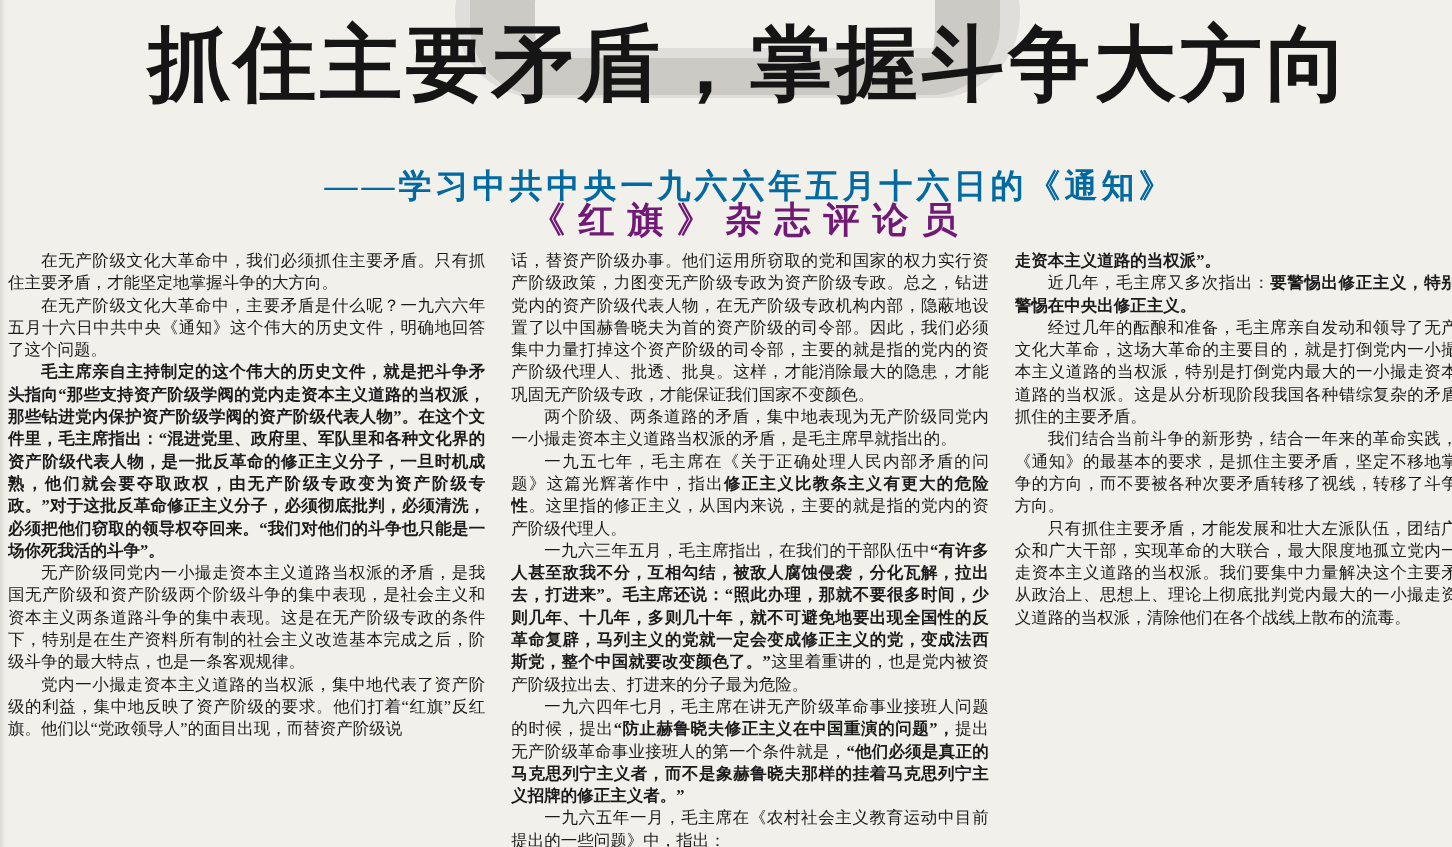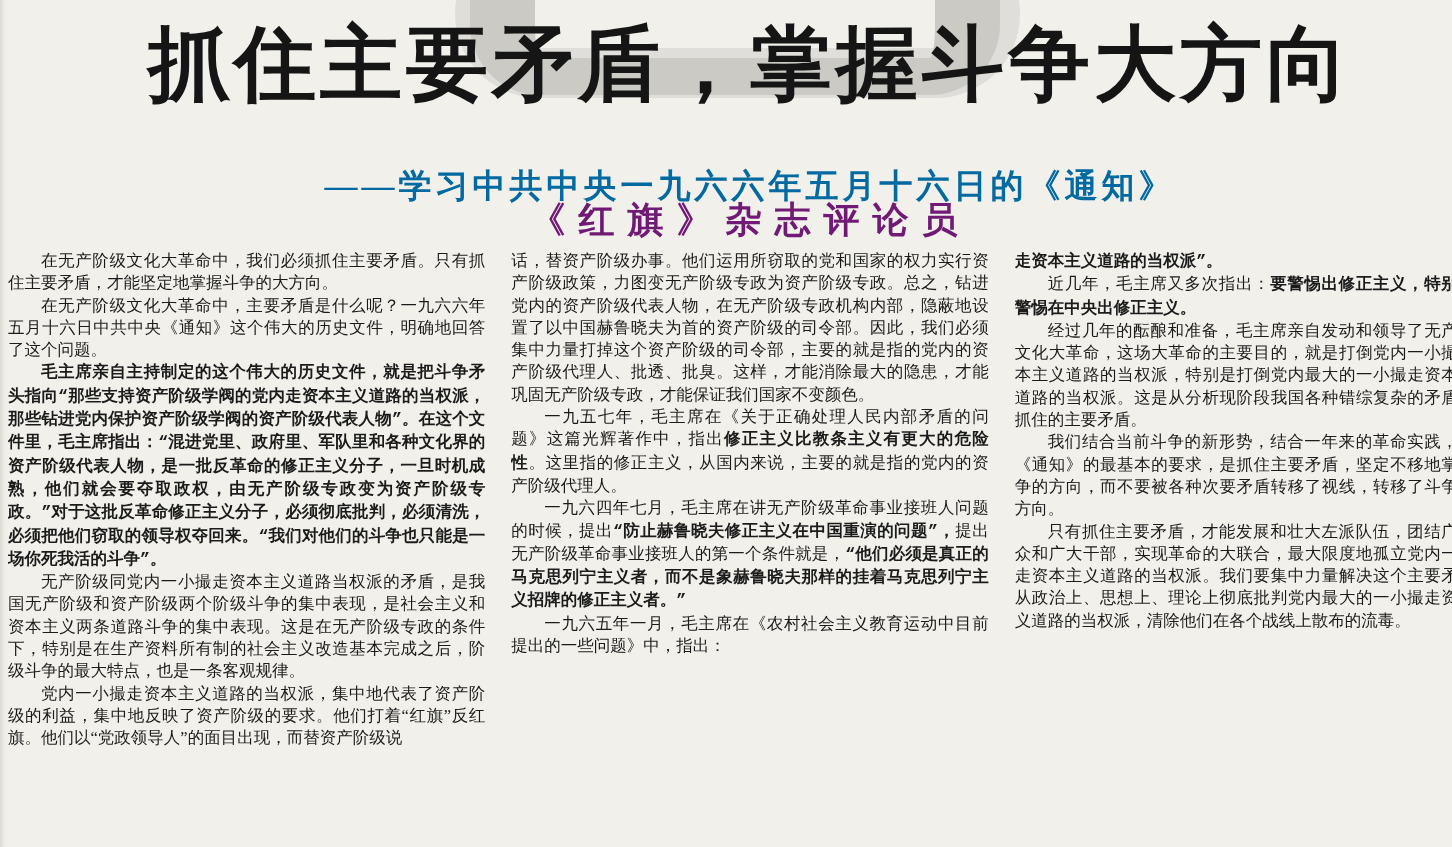--- a/index.html
+++ b/index.html
@@ -43,21 +43,21 @@
   }
   .col {
     flex:1 1 0; min-width:0; overflow:hidden;
     font-size:16.5px; line-height:22.3px; text-align:justify;
   }
   .col p { margin:0; text-indent:2em; }
   .col p.noindent { text-indent:0; }
   .seg { font-family:"Liberation Serif","DejaVu Serif",serif; }
   .seg-b {
     font-weight:bold;
-    font-family:Liberation Mono, monospace;
+    font-family:Liberation Serif, serif;
   }
   
   .edge-shade {
     position:absolute; z-index:3; left:0; top:0; width:6px; height:100%;
     background:linear-gradient(to right, rgba(120,120,115,0.18), rgba(120,120,115,0));
   }
 </style>
 </head>
 <body>
 
@@ -74,21 +74,23 @@
   <div class="columns">
     <div class="col">
         <p><span class="seg">在无产阶级文化大革命中，我们必须抓住主要矛盾。只有抓住主要矛盾，才能坚定地掌握斗争的大方向。</span></p>
         <p><span class="seg">在无产阶级文化大革命中，主要矛盾是什么呢？一九六六年五月十六日中共中央《通知》这个伟大的历史文件，明确地回答了这个问题。</span></p>
         <p><span class="seg-b">毛主席亲自主持制定的这个伟大的历史文件，就是把斗争矛头指向“那些支持资产阶级学阀的党内走资本主义道路的当权派，那些钻进党内保护资产阶级学阀的资产阶级代表人物”。在这个文件里，毛主席指出：“混进党里、政府里、军队里和各种文化界的资产阶级代表人物，是一批反革命的修正主义分子，一旦时机成熟，他们就会要夺取政权，由无产阶级专政变为资产阶级专政。”对于这批反革命修正主义分子，必须彻底批判，必须清洗，必须把他们窃取的领导权夺回来。“我们对他们的斗争也只能是一场你死我活的斗争”。</span></p>
         <p><span class="seg">无产阶级同党内一小撮走资本主义道路当权派的矛盾，是我国无产阶级和资产阶级两个阶级斗争的集中表现，是社会主义和资本主义两条道路斗争的集中表现。这是在无产阶级专政的条件下，特别是在生产资料所有制的社会主义改造基本完成之后，阶级斗争的最大特点，也是一条客观规律。</span></p>
         <p><span class="seg">党内一小撮走资本主义道路的当权派，集中地代表了资产阶级的利益，集中地反映了资产阶级的要求。他们打着“红旗”反红旗。他们以“党政领导人”的面目出现，而替资产阶级说</span></p>
       </div>
     <div class="col">
         <p class="noindent"><span class="seg">话，替资产阶级办事。他们运用所窃取的党和国家的权力实行资产阶级政策，力图变无产阶级专政为资产阶级专政。总之，钻进党内的资产阶级代表人物，在无产阶级专政机构内部，隐蔽地设置了以中国赫鲁晓夫为首的资产阶级的司令部。因此，我们必须集中力量打掉这个资产阶级的司令部，主要的就是指的党内的资产阶级代理人、批透、批臭。这样，才能消除最大的隐患，才能巩固无产阶级专政，才能保证我们国家不变颜色。</span></p>
+        <p><span class="seg">两个阶级、两条道路的矛盾，集中地表现为无产阶级同党内一小撮走资本主义道路当权派的矛盾，是毛主席早就指出的。</span></p>
         <p><span class="seg">一九五七年，毛主席在《关于正确处理人民内部矛盾的问题》这篇光辉著作中，指出</span><span class="seg-b">修正主义比教条主义有更大的危险性</span><span class="seg">。这里指的修正主义，从国内来说，主要的就是指的党内的资产阶级代理人。</span></p>
+        <p><span class="seg">一九六三年五月，毛主席指出，在我们的干部队伍中</span><span class="seg-b">“有许多人甚至敌我不分，互相勾结，被敌人腐蚀侵袭，分化瓦解，拉出去，打进来”。毛主席还说：“照此办理，那就不要很多时间，少则几年、十几年，多则几十年，就不可避免地要出现全国性的反革命复辟，马列主义的党就一定会变成修正主义的党，变成法西斯党，整个中国就要改变颜色了。”</span><span class="seg">这里着重讲的，也是党内被资产阶级拉出去、打进来的分子最为危险。</span></p>
         <p><span class="seg">一九六四年七月，毛主席在讲无产阶级革命事业接班人问题的时候，提出</span><span class="seg-b">“防止赫鲁晓夫修正主义在中国重演的问题”，</span><span class="seg">提出无产阶级革命事业接班人的第一个条件就是，</span><span class="seg-b">“他们必须是真正的马克思列宁主义者，而不是象赫鲁晓夫那样的挂着马克思列宁主义招牌的修正主义者。”</span></p>
         <p><span class="seg">一九六五年一月，毛主席在《农村社会主义教育运动中目前提出的一些问题》中，指出：</span></p>
       </div>
     <div class="col">
         <p class="noindent"><span class="seg-b">走资本主义道路的当权派”。</span></p>
         <p><span class="seg">近几年，毛主席又多次指出：</span><span class="seg-b">要警惕出修正主义，特别是要警惕在中央出修正主义。</span></p>
         <p><span class="seg">经过几年的酝酿和准备，毛主席亲自发动和领导了无产阶级文化大革命，这场大革命的主要目的，就是打倒党内一小撮走资本主义道路的当权派，特别是打倒党内最大的一小撮走资本主义道路的当权派。这是从分析现阶段我国各种错综复杂的矛盾中，抓住的主要矛盾。</span></p>
         <p><span class="seg">我们结合当前斗争的新形势，结合一年来的革命实践，学习《通知》的最基本的要求，是抓住主要矛盾，坚定不移地掌握斗争的方向，而不要被各种次要矛盾转移了视线，转移了斗争的大方向。</span></p>
         <p><span class="seg">只有抓住主要矛盾，才能发展和壮大左派队伍，团结广大群众和广大干部，实现革命的大联合，最大限度地孤立党内一小撮走资本主义道路的当权派。我们要集中力量解决这个主要矛盾，从政治上、思想上、理论上彻底批判党内最大的一小撮走资本主义道路的当权派，清除他们在各个战线上散布的流毒。</span></p>
       </div>

